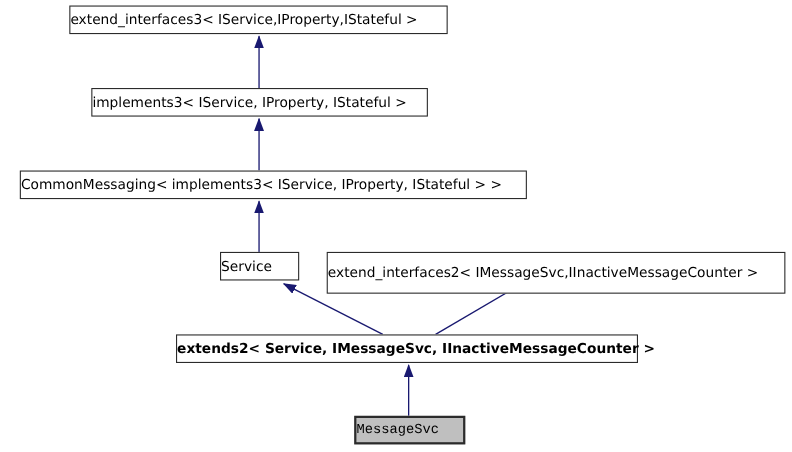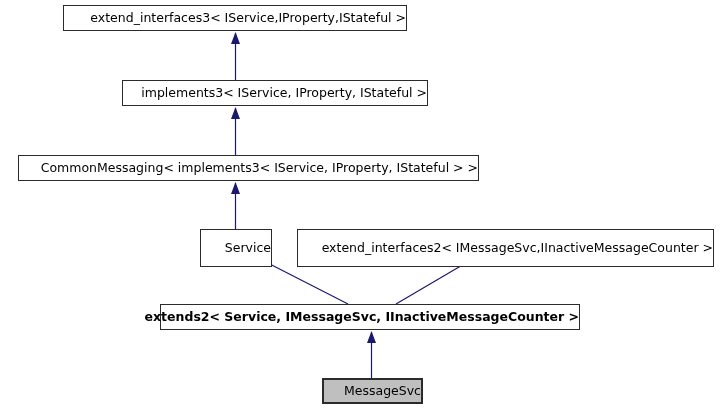--- a/index.html
+++ b/index.html
@@ -24,36 +24,37 @@
     pointer-events: none;
   }
   .node {
     position: absolute;
     box-sizing: border-box;
     border: 1.5px solid #2b2b2b;
     background: #ffffff;
     color: #000000;
     display: flex;
     align-items: center;
-    justify-content: flex-end;
+    justify-content: flex-start;
     font-size: 12.5px;
     line-height: 1;
     white-space: nowrap;
     cursor: pointer;
   }
   .node.current {
     background: #bfbfbf;
     border-width: 2px;
     cursor: default;
+    font-family: Liberation Mono, monospace;
   }
   
   #n-extend3   { left: 63px;  top: 5px;   width: 344px; height: 26px; }
-  #n-impl3     { left: 83px;  top: 80px;  width: 306px; height: 26px; margin-left: 39px; }
+  #n-impl3     { left: 83px;  top: 80px;  width: 306px; height: 26px; }
   #n-common    { left: 18px;   top: 155px; width: 461px; height: 26px; }
-  #n-service   { left: 200px; top: 229px; width: 72px;  height: 38px; }
+  #n-service   { left: 200px; top: 229px; width: 72px;  height: 26px; }
   #n-extend2   { left: 297px; top: 229px; width: 417px; height: 38px; }
   #n-extends2  { left: 160px; top: 304px; width: 420px; height: 26px; font-weight: bold; }
   #n-messagesvc{ left: 322px; top: 378px; width: 101px; height: 26px; }
 </style>
 </head>
 <body>
 
 <div class="canvas">
 
   <svg class="edges" viewBox="0 0 720 411" xmlns="http://www.w3.org/2000/svg">

